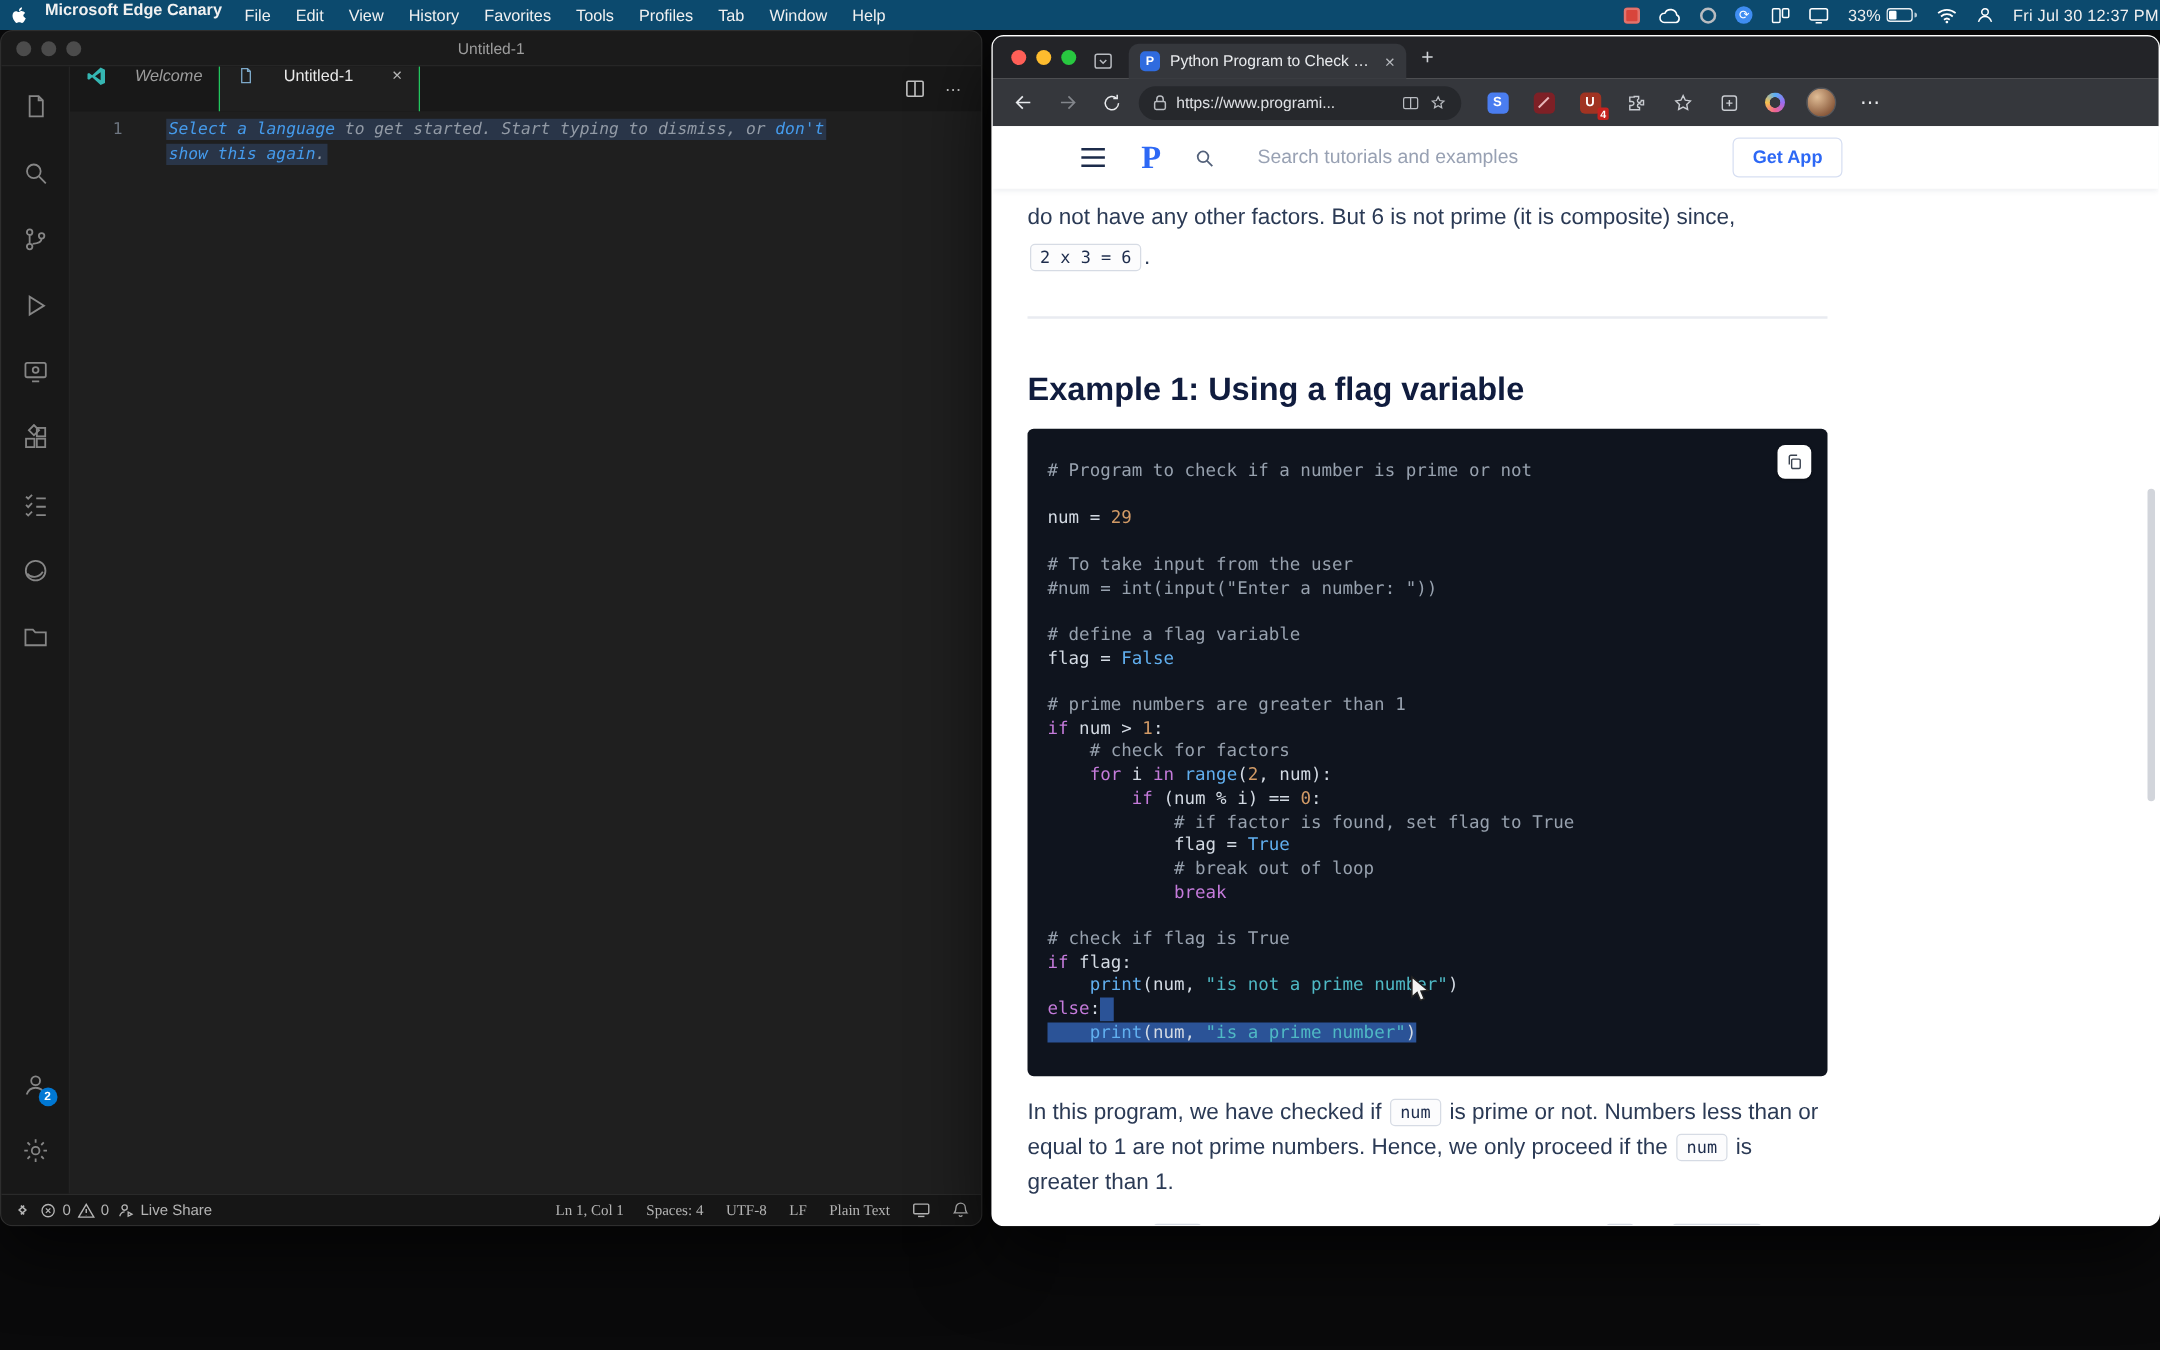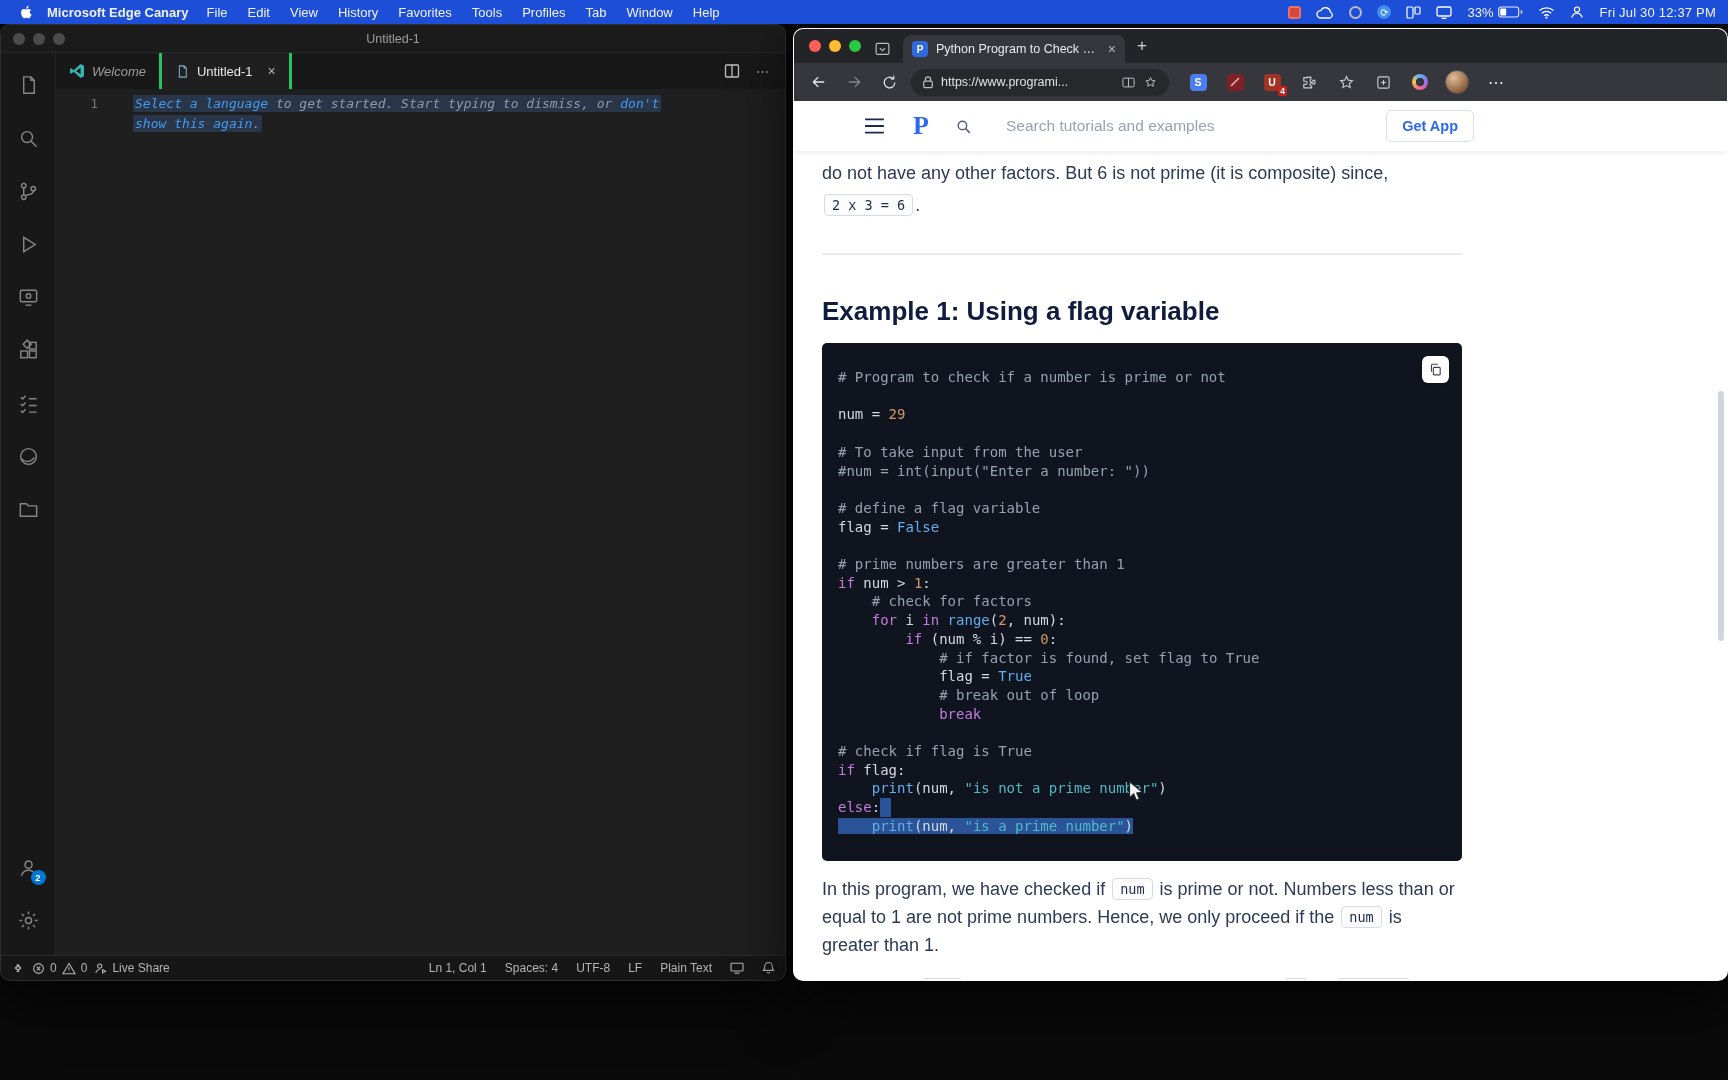--- a/index.html
+++ b/index.html
@@ -1,22 +1,22 @@
 <!DOCTYPE html>
 <html><head>
 <meta charset="utf-8">
 <style>
   * { box-sizing: border-box; margin: 0; padding: 0; }
   html,body { background:#000; }
   .screen{position:relative;width:1728px;height:1080px;background:#0a0a0b;overflow:hidden;
     font-family:"Liberation Sans",sans-serif;}
 
   
-  .menubar{position:absolute;top:0;left:0;width:1728px;height:24px;background:#1d4ed8;
-    display:flex;align-items:center;color:#f1f1f1;font-size:13px;padding:0 12px;z-index:50;}
+  .menubar{position:absolute;top:0;left:0;width:1728px;height:24px;background:#0c4a6e;
+    display:flex;color:#f1f1f1;font-size:13px;padding:0 1px;z-index:50;}
   .menubar .apple{display:flex;align-items:center;margin:0 6px 0 8px;}
   .menubar .appname{font-weight:700;margin:0 8px;}
   .menus{display:flex;align-items:center;}
   .mi{padding:0 10px;cursor:default;}
   .mright{margin-left:auto;display:flex;align-items:center;gap:15px;}
   .mright svg{display:block;}
   .redapp{width:13px;height:13px;border-radius:3px;background:#d8453c;
     box-shadow:inset 0 0 0 2px rgba(255,255,255,.25);}
   .graycirc{width:13px;height:13px;border-radius:50%;border:2px solid #b9bcc0;}
   .synccirc{width:14px;height:14px;border-radius:50%;background:#3f8df2;color:#fff;font-size:10px;
@@ -38,40 +38,40 @@
   .activitybar{width:55px;background:#181818;border-right:1px solid #232323;
     display:flex;flex-direction:column;align-items:center;padding:6px 0 8px;}
   .ab-item{width:55px;height:53px;display:flex;align-items:center;justify-content:center;
     color:#868686;position:relative;cursor:pointer;}
   .ab-spacer{flex:1;}
   .ab-badge{position:absolute;right:10px;bottom:9px;min-width:15px;height:15px;border-radius:8px;
     background:#0078d4;color:#fff;font-size:9.5px;display:flex;align-items:center;justify-content:center;
     padding:0 3px;font-weight:700;}
   .vs-editor{flex:1;display:flex;flex-direction:column;min-width:0;}
   .vs-tabbar{height:36px;background:#181818;display:flex;align-items:stretch;flex:0 0 auto;}
-  .vtab{display:flex;align-items:center;gap:7px;padding:0 13px;background:#181818;color:#9d9d9d;
-    border-right:3px solid #22c55e;cursor:pointer;font-size:13px;}
+  .vtab{display:flex;gap:23px;padding:0 13px;background:#181818;color:#9d9d9d;
+    border-right:1px solid #22c55e;cursor:pointer;font-size:13px;}
   .vtab .tlabel{white-space:nowrap;}
   .vtab.preview .tlabel{font-style:italic;}
   .vtab.active{background:#1f1f1f;color:#e9e9e9;}
   .vtab .closex{color:#b6b6b6;margin-left:8px;font-size:14px;line-height:1;}
   .tab-actions{margin-left:auto;display:flex;align-items:center;gap:16px;padding:0 16px;color:#c2c2c2;}
   .vs-codearea{flex:1;display:flex;padding-top:5px;font-family:"DejaVu Sans Mono",monospace;
     font-size:13px;line-height:20px;min-height:0;}
   .gutter{width:62px;text-align:right;padding-right:20px;color:#6e7681;flex:0 0 auto;}
   .codecol{flex:1;padding-left:15px;min-width:0;}
   .hint-wrap{font-style:italic;background:rgba(56,84,128,.42);padding:1px 2px;
     -webkit-box-decoration-break:clone;box-decoration-break:clone;display:inline;}
   .hint-block{max-width:556px;display:block;}
   .hint-link{color:#459bec;cursor:pointer;}
   .hint-text{color:#929aa5;}
   .vs-statusbar{height:25px;background:#161616;border-top:1px solid #2a2a2a;flex:0 0 auto;
     display:flex;align-items:center;font-size:12px;color:#b4b4b4;padding:0 10px;gap:7px;}
   .sb-item{display:flex;align-items:center;gap:5px;cursor:pointer;}
-  .sb-right{margin-left:auto;display:flex;align-items:center;gap:18px;}
+  .sb-right{margin-left:auto;display:flex;align-items:center;gap:18px;font-family:Liberation Serif, serif;}
   .vs-statusbar svg{display:block;}
 
   
   .edge{position:absolute;left:793px;top:28px;width:935px;height:953px;border-radius:10px;
     overflow:hidden;box-shadow:0 24px 60px rgba(0,0,0,.7);border:1px solid rgba(255,255,255,.08);
     display:flex;flex-direction:column;background:#fff;}
   .e-tabstrip{height:34px;background:#232428;display:flex;align-items:flex-end;
     padding:0 10px 0 14px;flex:0 0 auto;position:relative;}
   .e-lights{position:absolute;left:15px;top:11px;display:flex;gap:8px;}
   .etab-search{color:#b9bcc1;margin:0 12px 6px 66px;cursor:pointer;}

